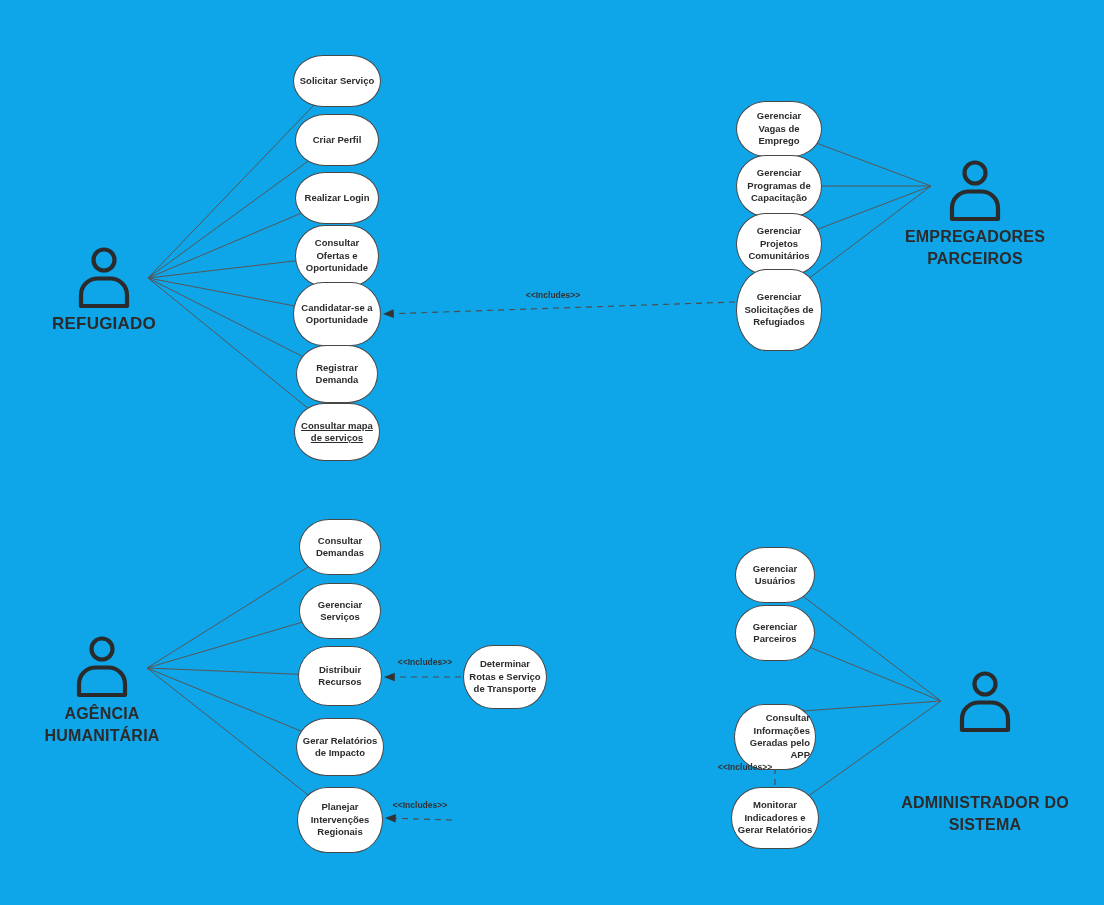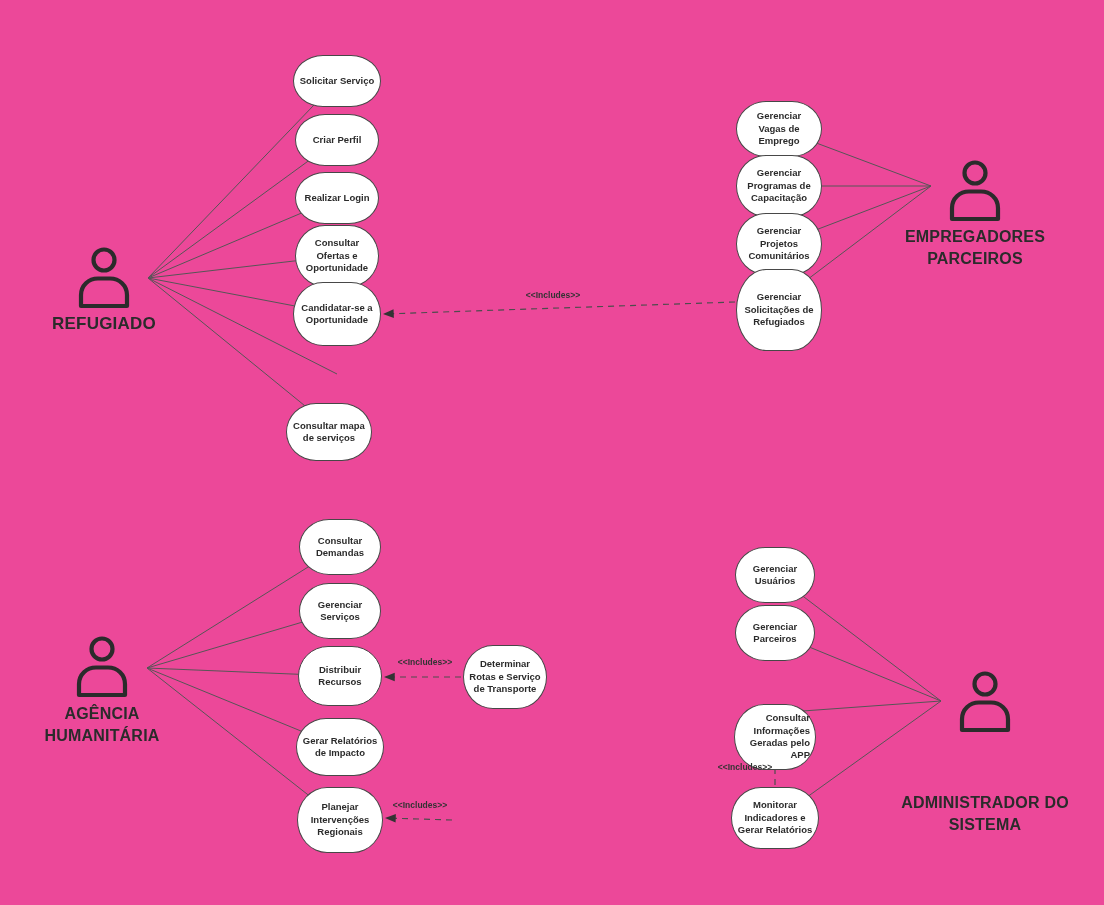--- a/index.html
+++ b/index.html
@@ -1,17 +1,17 @@
 <!DOCTYPE html>
 <html><head>
 <meta charset="utf-8">
 <style>
   html,body{margin:0;padding:0;background:#ffffff;}
   #canvas{
-    position:relative;width:1104px;height:905px;background:#ec4899;overflow:hidden;
+    position:relative;width:1104px;height:905px;background:#0ea5e9;overflow:hidden;
     font-family:"Liberation Sans",sans-serif;
   }
   #lines{position:absolute;left:0;top:0;z-index:0;}
   .uc{
     position:absolute;z-index:2;box-sizing:border-box;
     display:flex;align-items:center;justify-content:center;text-align:center;
     background:#ffffff;border:1.6px solid #474747;border-radius:30px / 50%;
     font-size:9.5px;font-weight:700;color:#2b2b2b;line-height:1.3;
     padding:2px 5px;letter-spacing:0;
   }
@@ -68,21 +68,22 @@
       <line x1="452" y1="820" x2="386" y2="818" marker-end="url(#arrow)"></line>
       <line x1="775" y1="785" x2="775" y2="749" marker-end="url(#arrow)"></line>
     </g>
   </svg>
 
   <div class="uc" style="left:293px;top:55px;width:88px;height:52px;">Solicitar Serviço</div>
   <div class="uc" style="left:295px;top:114px;width:84px;height:52px;">Criar Perfil</div>
   <div class="uc" style="left:295px;top:172px;width:84px;height:52px;">Realizar Login</div>
   <div class="uc" style="left:295px;top:225px;width:84px;height:62px;">Consultar Ofertas e Oportunidade</div>
   <div class="uc" style="left:293px;top:282px;width:88px;height:64px;">Candidatar-se a Oportunidade</div>
-  <div class="uc" style="left:286px;top:403px;width:86px;height:58px;">Consultar mapa de serviços</div>
+  <div class="uc" style="left:296px;top:345px;width:82px;height:58px;">Registrar Demanda</div>
+  <div class="uc" style="left:294px;top:403px;width:86px;height:58px;text-decoration:underline;">Consultar mapa de serviços</div>
 
   <div class="uc" style="left:736px;top:101px;width:86px;height:56px;">Gerenciar Vagas de Emprego</div>
   <div class="uc" style="left:736px;top:155px;width:86px;height:62px;">Gerenciar Programas de Capacitação</div>
   <div class="uc" style="left:736px;top:213px;width:86px;height:62px;">Gerenciar Projetos Comunitários</div>
   <div class="uc" style="left:736px;top:269px;width:86px;height:82px;">Gerenciar Solicitações de Refugiados</div>
 
   <div class="uc" style="left:299px;top:519px;width:82px;height:56px;">Consultar Demandas</div>
   <div class="uc" style="left:299px;top:583px;width:82px;height:56px;">Gerenciar Serviços</div>
   <div class="uc" style="left:298px;top:646px;width:84px;height:60px;">Distribuir Recursos</div>
   <div class="uc" style="left:296px;top:718px;width:88px;height:58px;">Gerar Relatórios de Impacto</div>

